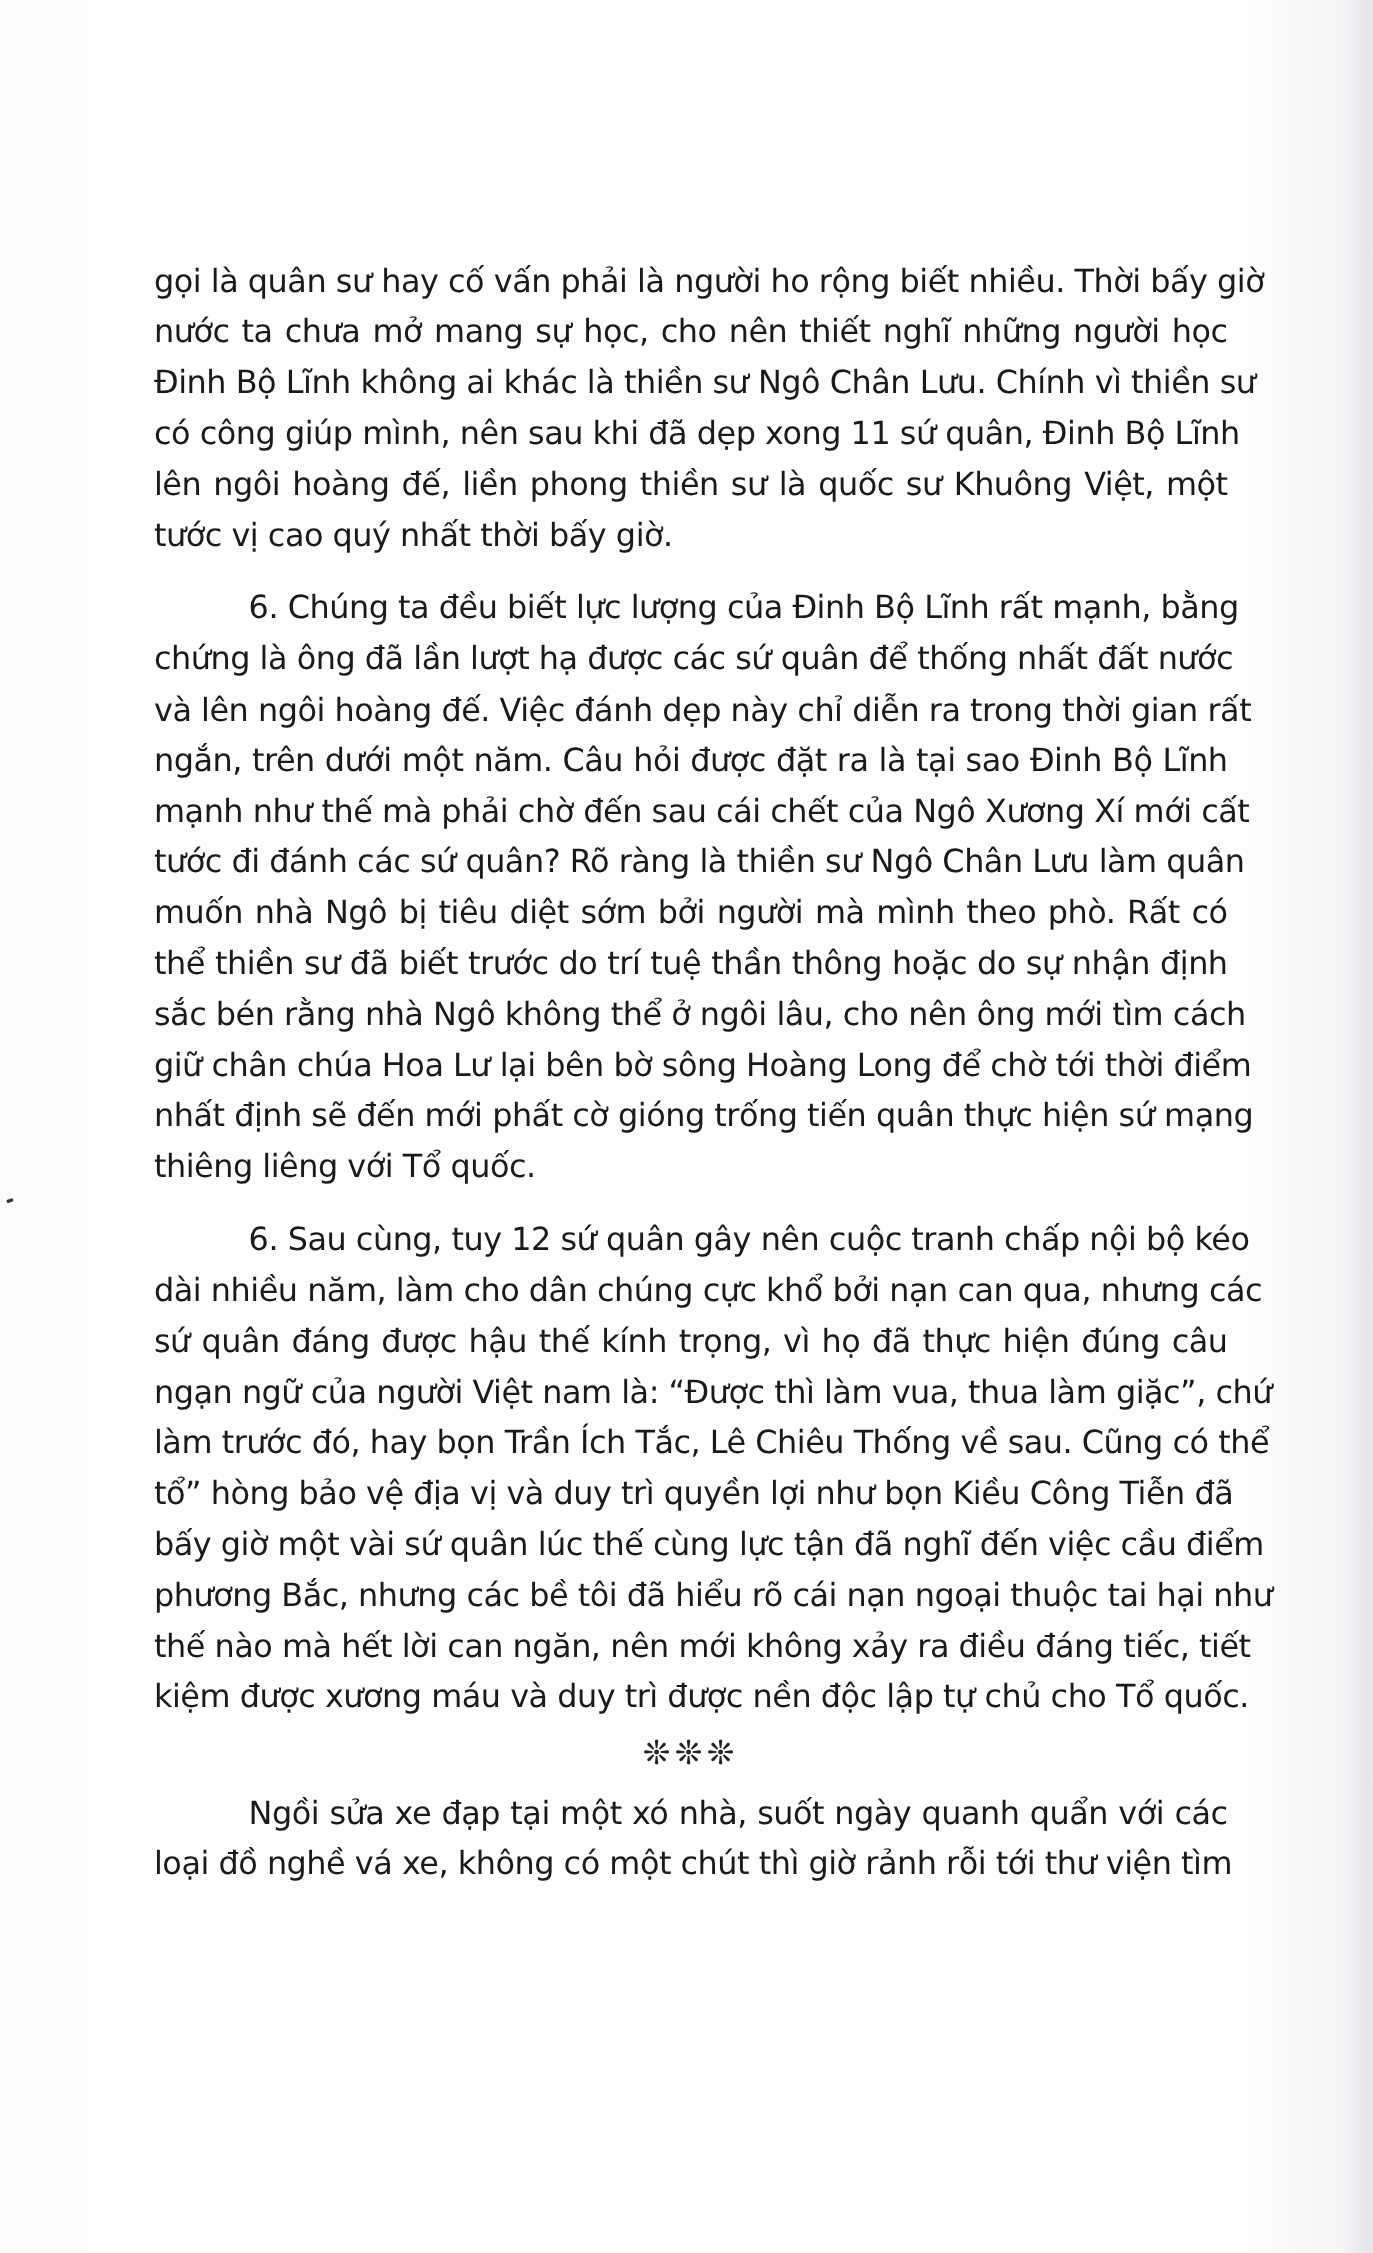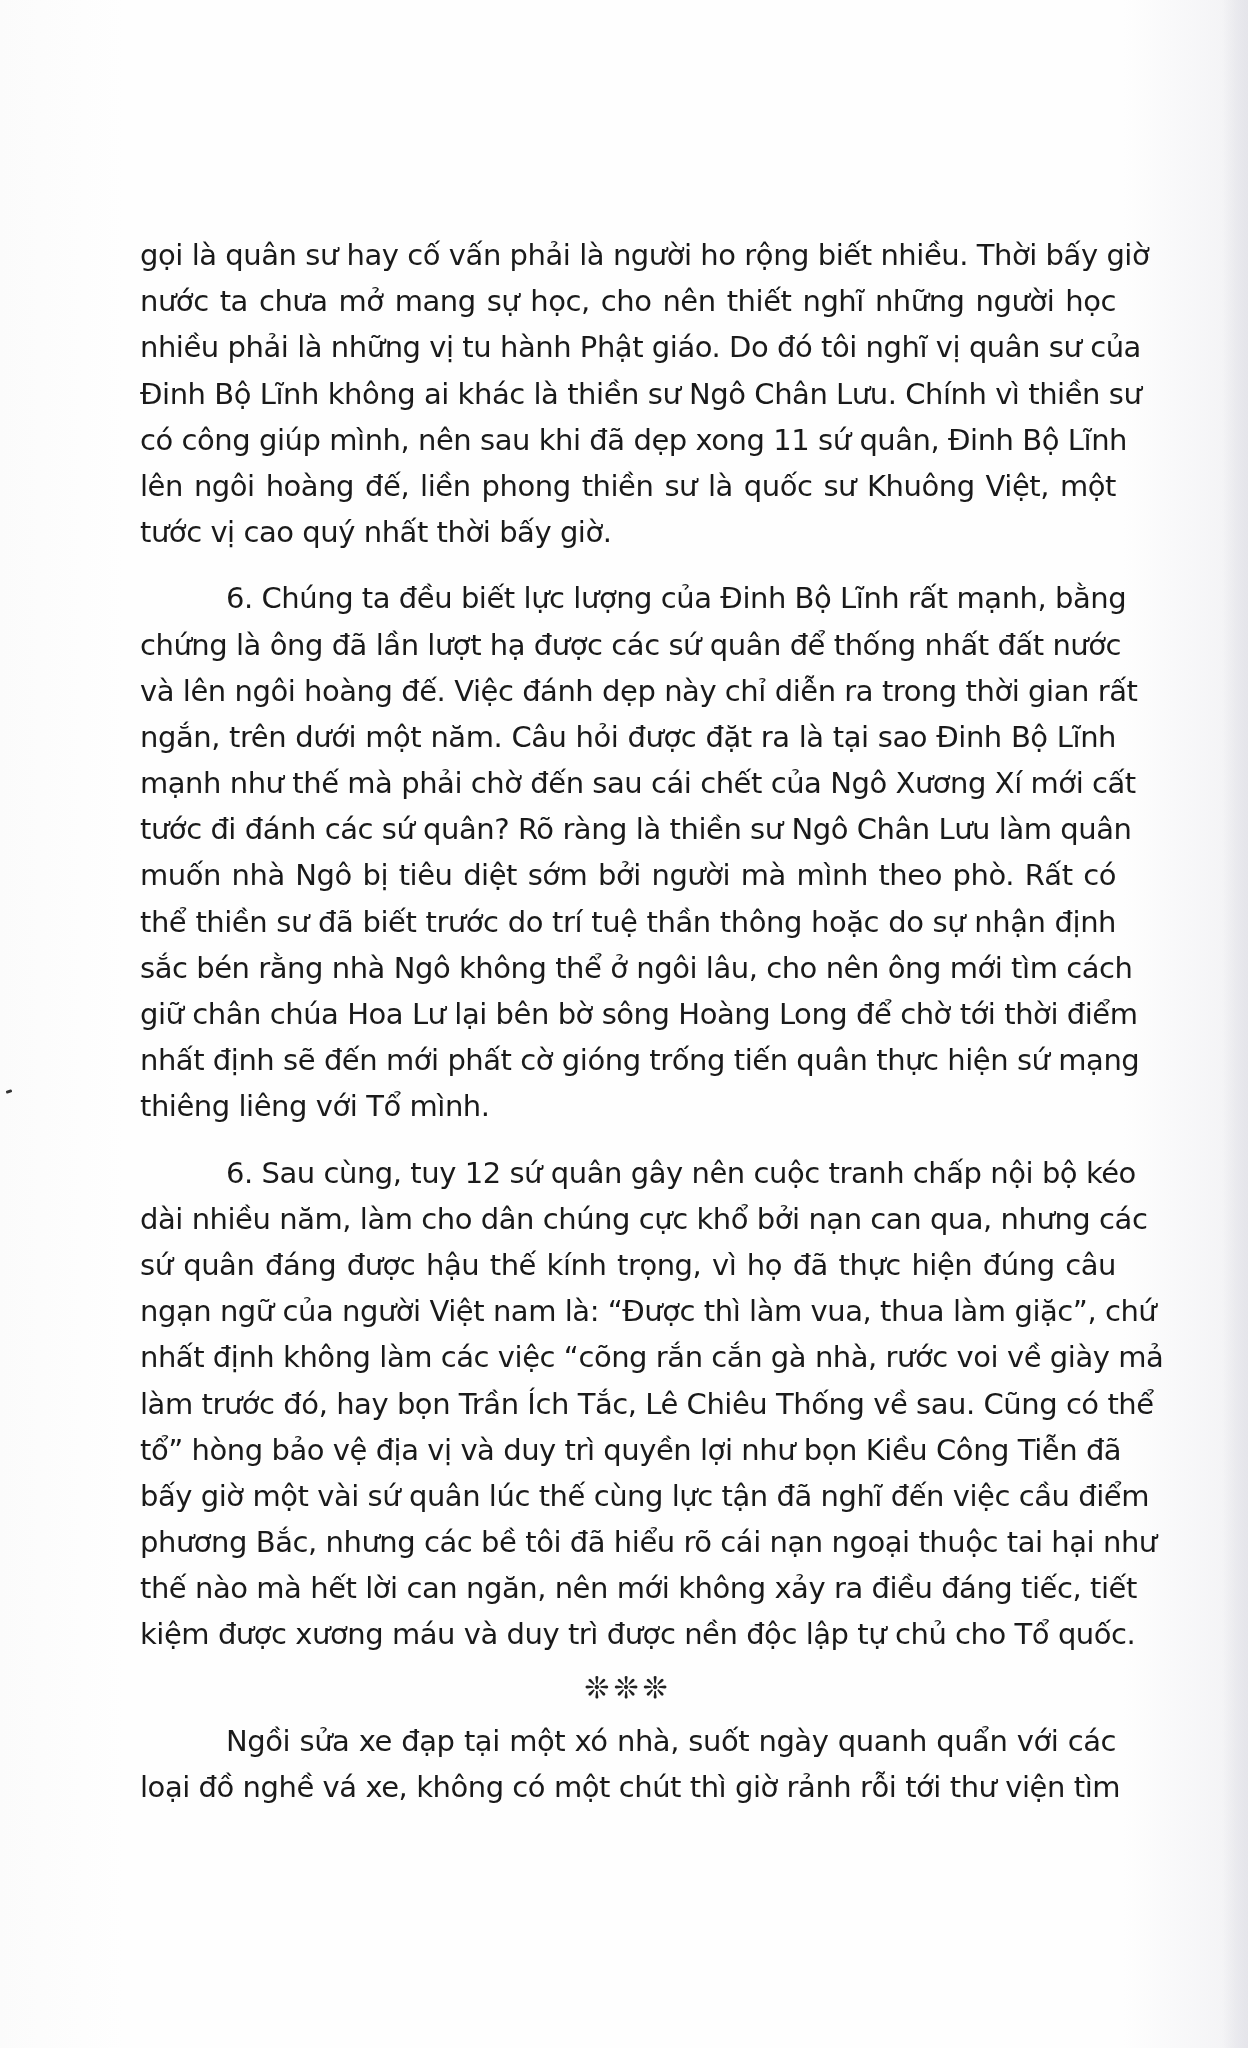--- a/index.html
+++ b/index.html
@@ -68,52 +68,50 @@
 
 <div class="page">
   <div class="edge-shade"></div>
   <div class="margin-mark"></div>
 
   <div class="text-block">
 
     <div>
       <div class="line">gọi là quân sư hay cố vấn phải là người ho rộng biết nhiều. Thời bấy giờ</div>
       <div class="line">nước ta chưa mở mang sự học, cho nên thiết nghĩ những người học</div>
-      <div class="line">nhiều phải là những vị tu hành Phật giáo. Do đó tôi nghĩ vị quân sư của</div>
       <div class="line">Đinh Bộ Lĩnh không ai khác là thiền sư Ngô Chân Lưu. Chính vì thiền sư</div>
       <div class="line">có công giúp mình, nên sau khi đã dẹp xong 11 sứ quân, Đinh Bộ Lĩnh</div>
       <div class="line">lên ngôi hoàng đế, liền phong thiền sư là quốc sư Khuông Việt, một</div>
       <div class="line last">tước vị cao quý nhất thời bấy giờ.</div>
     </div>
 
     <div class="para-gap"></div>
 
     <div>
       <div class="line indent">6. Chúng ta đều biết lực lượng của Đinh Bộ Lĩnh rất mạnh, bằng</div>
       <div class="line">chứng là ông đã lần lượt hạ được các sứ quân để thống nhất đất nước</div>
       <div class="line">và lên ngôi hoàng đế. Việc đánh dẹp này chỉ diễn ra trong thời gian rất</div>
       <div class="line">ngắn, trên dưới một năm. Câu hỏi được đặt ra là tại sao Đinh Bộ Lĩnh</div>
       <div class="line">mạnh như thế mà phải chờ đến sau cái chết của Ngô Xương Xí mới cất</div>
       <div class="line">tước đi đánh các sứ quân? Rõ ràng là thiền sư Ngô Chân Lưu làm quân</div>
       <div class="line">muốn nhà Ngô bị tiêu diệt sớm bởi người mà mình theo phò. Rất có</div>
       <div class="line">thể thiền sư đã biết trước do trí tuệ thần thông hoặc do sự nhận định</div>
       <div class="line">sắc bén rằng nhà Ngô không thể ở ngôi lâu, cho nên ông mới tìm cách</div>
       <div class="line">giữ chân chúa Hoa Lư lại bên bờ sông Hoàng Long để chờ tới thời điểm</div>
       <div class="line">nhất định sẽ đến mới phất cờ gióng trống tiến quân thực hiện sứ mạng</div>
-      <div class="line last">thiêng liêng với Tổ mình.</div>
+      <div class="line last">thiêng liêng với Tổ quốc.</div>
     </div>
 
     <div class="para-gap"></div>
 
     <div>
       <div class="line indent">6. Sau cùng, tuy 12 sứ quân gây nên cuộc tranh chấp nội bộ kéo</div>
       <div class="line">dài nhiều năm, làm cho dân chúng cực khổ bởi nạn can qua, nhưng các</div>
       <div class="line">sứ quân đáng được hậu thế kính trọng, vì họ đã thực hiện đúng câu</div>
       <div class="line">ngạn ngữ của người Việt nam là: “Được thì làm vua, thua làm giặc”, chứ</div>
-      <div class="line">nhất định không làm các việc “cõng rắn cắn gà nhà, rước voi về giày mả</div>
       <div class="line">làm trước đó, hay bọn Trần Ích Tắc, Lê Chiêu Thống về sau. Cũng có thể</div>
       <div class="line">tổ” hòng bảo vệ địa vị và duy trì quyền lợi như bọn Kiều Công Tiễn đã</div>
       <div class="line">bấy giờ một vài sứ quân lúc thế cùng lực tận đã nghĩ đến việc cầu điểm</div>
       <div class="line">phương Bắc, nhưng các bề tôi đã hiểu rõ cái nạn ngoại thuộc tai hại như</div>
       <div class="line">thế nào mà hết lời can ngăn, nên mới không xảy ra điều đáng tiếc, tiết</div>
       <div class="line last">kiệm được xương máu và duy trì được nền độc lập tự chủ cho Tổ quốc.</div>
     </div>
 
     <div class="separator">❊❊❊</div>
 

